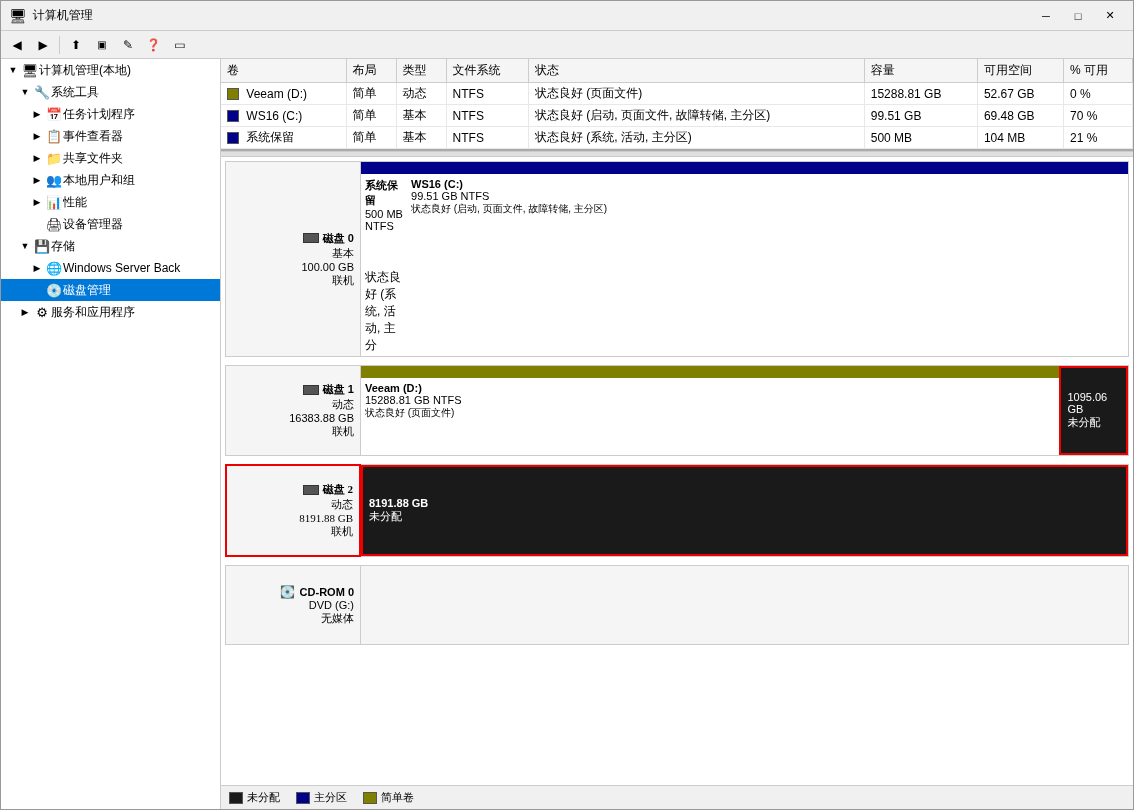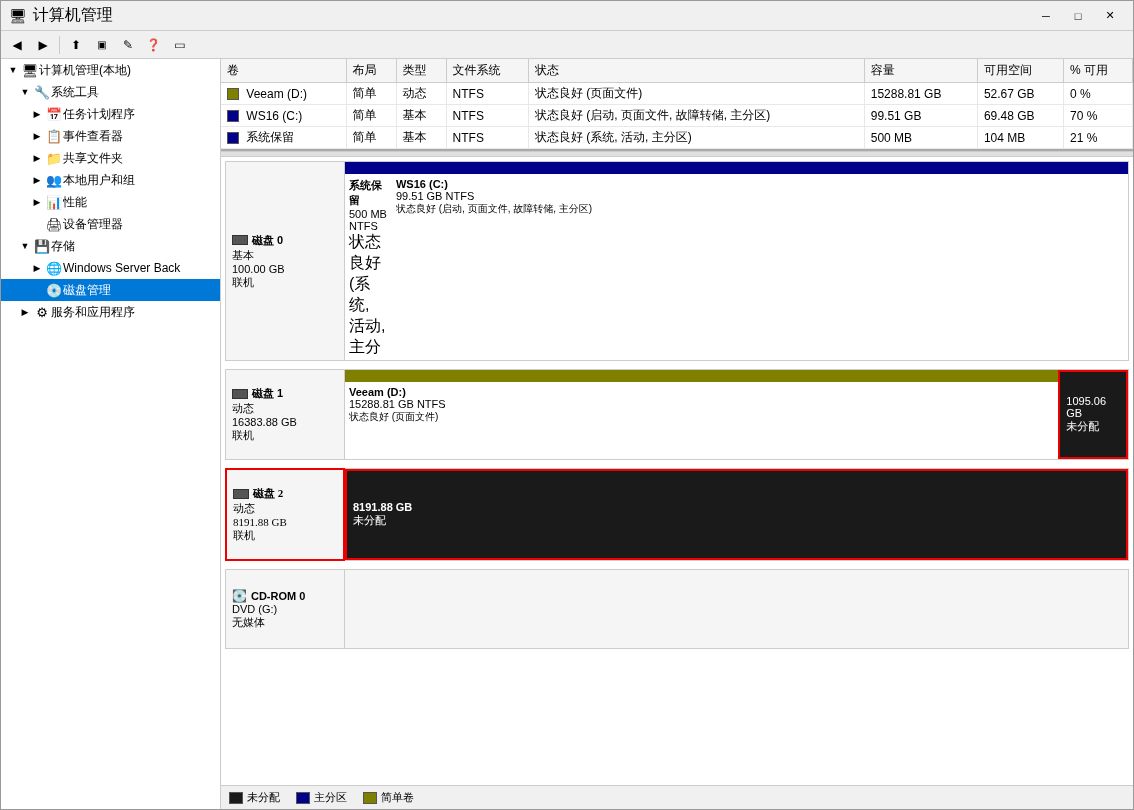--- a/index.html
+++ b/index.html
@@ -27,21 +27,21 @@
       padding: 0 8px;
       border-bottom: 1px solid #ccc;
       justify-content: space-between;
     }
     .title-bar-left {
       display: flex;
       align-items: center;
       gap: 6px;
     }
     .title-text {
-      font-size: 16px;
+      font-size: 12px;
       text-align: center;
     }
     .title-controls {
       display: flex;
       gap: 2px;
     }
     .title-btn {
       width: 30px;
       height: 20px;
       background: transparent;
@@ -166,29 +166,30 @@
       background: #fff;
       overflow-y: auto;
     }
     .disk-row {
       display: flex;
       align-items: stretch;
       margin-bottom: 8px;
       min-height: 80px;
     }
     .disk-info {
-      width: 120px;
+      width: 136px;
       flex-shrink: 0;
       padding: 16px 6px;
       font-size: 11px;
       border: 1px solid #ccc;
       background: #f5f5f5;
       display: flex;
       flex-direction: column;
       justify-content: center;
+      align-items: flex-end;
     }
     .disk-info-title {
       font-weight: bold;
       font-size: 11px;
       display: flex;
       align-items: center;
       gap: 4px;
     }
     .disk-parts {
       flex: 1;
@@ -386,21 +387,21 @@
               <div>基本</div>
               <div>100.00 GB</div>
               <div>联机</div>
             </div>
             <div class="disk-parts">
               <div style="flex: 6 1 0%; position: relative; overflow: hidden; padding: 0px;">
                 <div style="height: 12px; background: rgb(0, 0, 139); position: absolute; top: 0px; left: 0px; right: 0px;"></div>
                 <div style="margin-top: 14px; padding: 2px 4px;">
                   <div style="font-weight: bold; font-size: 11px;">系统保留</div>
                   <div style="font-size: 11px;">500 MB NTFS</div>
-                  <div style="font-size: 16px;">状态良好 (系统, 活动, 主分</div>
+                  <div style="font-size: 12px; margin-top: 37px;">状态良好 (系统, 活动, 主分</div>
                 </div>
               </div>
               <div style="flex: 94 1 0%; position: relative; overflow: hidden; padding: 0px;">
                 <div style="height: 12px; background: rgb(0, 0, 139); position: absolute; top: 0px; left: 0px; right: 0px;"></div>
                 <div style="margin-top: 14px; padding: 2px 4px;">
                   <div style="font-weight: bold; font-size: 11px;">WS16 (C:)</div>
                   <div style="font-size: 11px;">99.51 GB NTFS</div>
                   <div style="font-size: 10px;">状态良好 (启动, 页面文件, 故障转储, 主分区)</div>
                 </div>
               </div>

